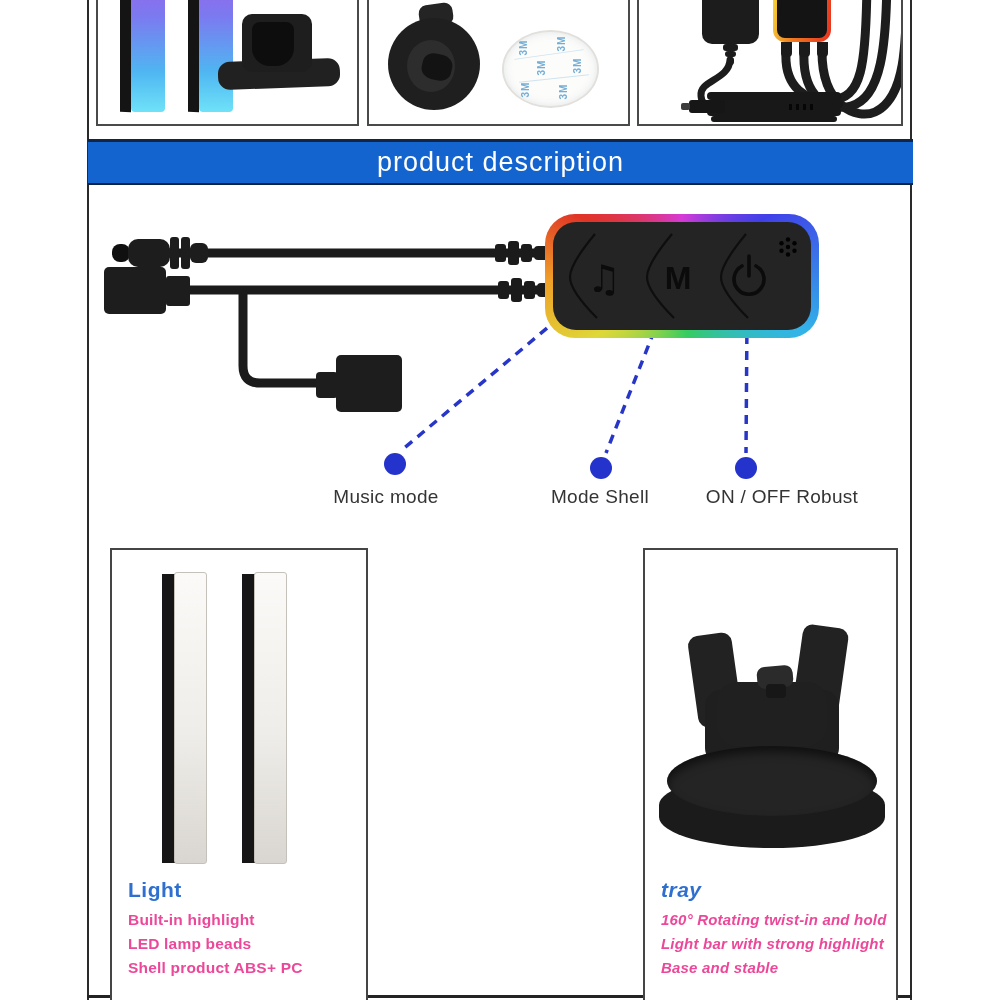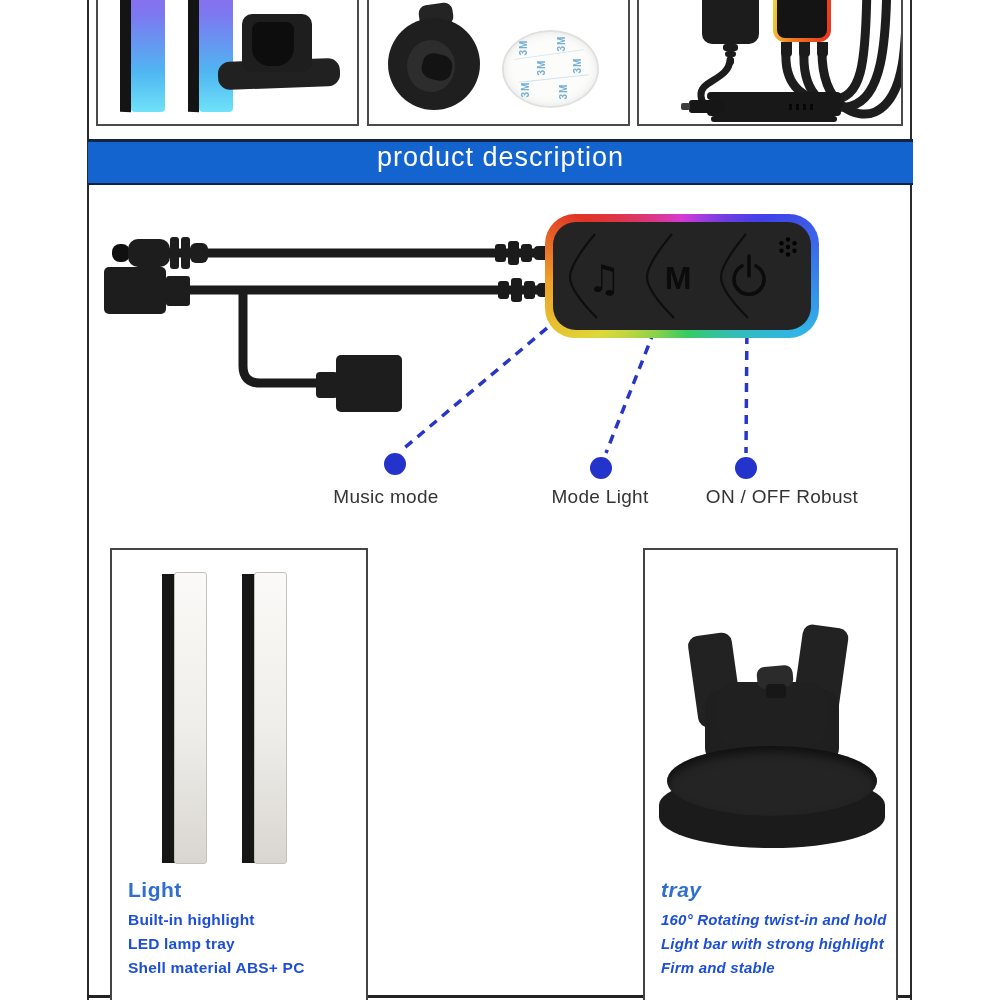--- a/index.html
+++ b/index.html
@@ -71,21 +71,21 @@
   .ctrlC-outer { position:absolute; left:134px; top:-16px; width:58px; height:70px;
                  border-radius:12px;
                  background:linear-gradient(100deg,#f6e23c,#f07820 45%,#e8311f); }
   .ctrlC-inner { position:absolute; inset:4px; background:#141414; border-radius:8px; }
   .stubC { position:absolute; top:54px; width:11px; height:15px; background:#1b1b1b;
            border-radius:0 0 4px 4px; }
 
   
   #banner { position:absolute; left:88px; top:139px; width:825px; height:46px;
             background:#1464cf; border-top:3px solid #122544; border-bottom:2px solid #0f2240;
-            display:flex; justify-content:center; }
+            display:flex; align-items:center; justify-content:center; }
   #banner .txt { color:#ffffff; font-size:27px; font-weight:500; letter-spacing:1px; }
 
   
   #mainsvg { position:absolute; left:88px; top:183px; width:824px; height:362px; }
   #controller { position:absolute; left:545px; top:214px; width:274px; height:124px;
                 border-radius:30px; padding:8px;
                 background:conic-gradient(from 0deg at 50% 50%,
                   #d63ad6 0deg,#4040e8 55deg,#32b4e8 115deg,#35cc60 175deg,
                   #ded838 235deg,#f0a028 268deg,#e03426 300deg,#d63ad6 360deg); }
   #controller .face { position:absolute; inset:8px; background:#242424; border-radius:23px; overflow:hidden; }
@@ -94,21 +94,21 @@
   #lbl-music { left:386px;text-align:center; } #lbl-mode { left:600px; } #lbl-onoff { left:782px; }
 
   
   .bbox { position:absolute; top:548px; height:513px; background:#fff;
           border:2px solid #454545; overflow:hidden; }
   #bbox1 { left:110px; width:258px; }
   #bbox2 { left:376px; width:248px; }
   #bbox3 { left:643px; width:255px;font-style:italic; }
   .feat-h { position:absolute; left:16px; top:328px; font-size:21px; color:#2e6fd0;
             font-weight:600; letter-spacing:.5px; }
-  .feat-l { position:absolute; left:16px; font-size:15.5px; color:#1d4ed8; font-weight:600;
+  .feat-l { position:absolute; left:16px; font-size:15.5px; color:#ec4899; font-weight:600;
             letter-spacing:.2px; white-space:nowrap; }
   .fl0 { top:361px; } .fl1 { top:385px; } .fl2 { top:409px; }
 
   
   .lbar { position:absolute; top:22px; height:292px; width:45px; }
   .lbar .side  { position:absolute; left:0; top:2px; width:13px; height:99%;
                  background:#161616; transform:skewY(-1deg); }
   .lbar .front { position:absolute; left:12px; top:0; width:33px; height:100%;
                  background:linear-gradient(180deg,#fbfaf8 0%,#efede9 55%,#d9d6d1 100%);
                  border:1px solid #c4c1bb; border-radius:3px; }
@@ -269,47 +269,47 @@
             <circle cx="235" cy="32.5" r="2.2"></circle>
           <circle cx="228.5" cy="28.8" r="2.2"></circle>
             <circle cx="228.5" cy="21.2" r="2.2"></circle>
           <circle cx="235" cy="25" r="2.2"></circle>
         </g>
       </svg>
     </div>
   </div>
 
   <div class="callout-label" id="lbl-music">Music mode</div>
-  <div class="callout-label" id="lbl-mode">Mode Light</div>
+  <div class="callout-label" id="lbl-mode">Mode Shell</div>
   <div class="callout-label" id="lbl-onoff">ON / OFF Robust</div>
 
   <div class="bbox" id="bbox1">
     <div class="lbar" id="lbarA">
       <div class="side"></div>
       <div class="front"></div>
     </div>
     <div class="lbar" id="lbarB">
       <div class="side"></div>
       <div class="front"></div>
     </div>
     <div class="feat-h">Light</div>
     <div class="feat-l fl0">Built-in highlight</div>
-    <div class="feat-l fl1">LED lamp tray</div>
-    <div class="feat-l fl2">Shell material ABS+ PC</div>
+    <div class="feat-l fl1">LED lamp beads</div>
+    <div class="feat-l fl2">Shell product ABS+ PC</div>
   </div>
 
 
   <div class="bbox" id="bbox3">
     <div class="clamp-l"></div>
     <div class="clamp-r"></div>
     <div class="clamp-body"></div>
     <div class="clamp-saddle"></div>
     <div class="knob"></div>
     <div class="knob-stem"></div>
     <div class="tray-side"></div>
     <div class="tray-top"></div>
     <div class="feat-h">tray</div>
     <div class="feat-l fl0" style="font-size:15px">160° Rotating twist-in and hold</div>
     <div class="feat-l fl1" style="font-size:15px">Light bar with strong highlight</div>
-    <div class="feat-l fl2" style="font-size:15px">Firm and stable</div>
+    <div class="feat-l fl2" style="font-size:15px">Base and stable</div>
   </div>
 
 </div>
 
 </body></html>

